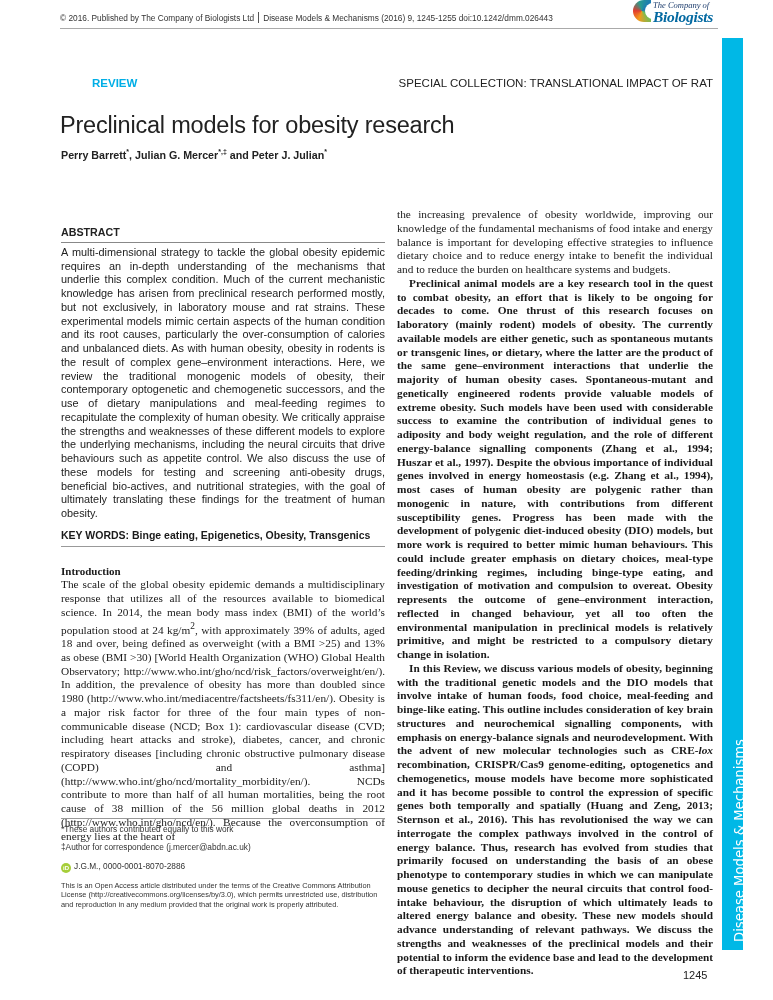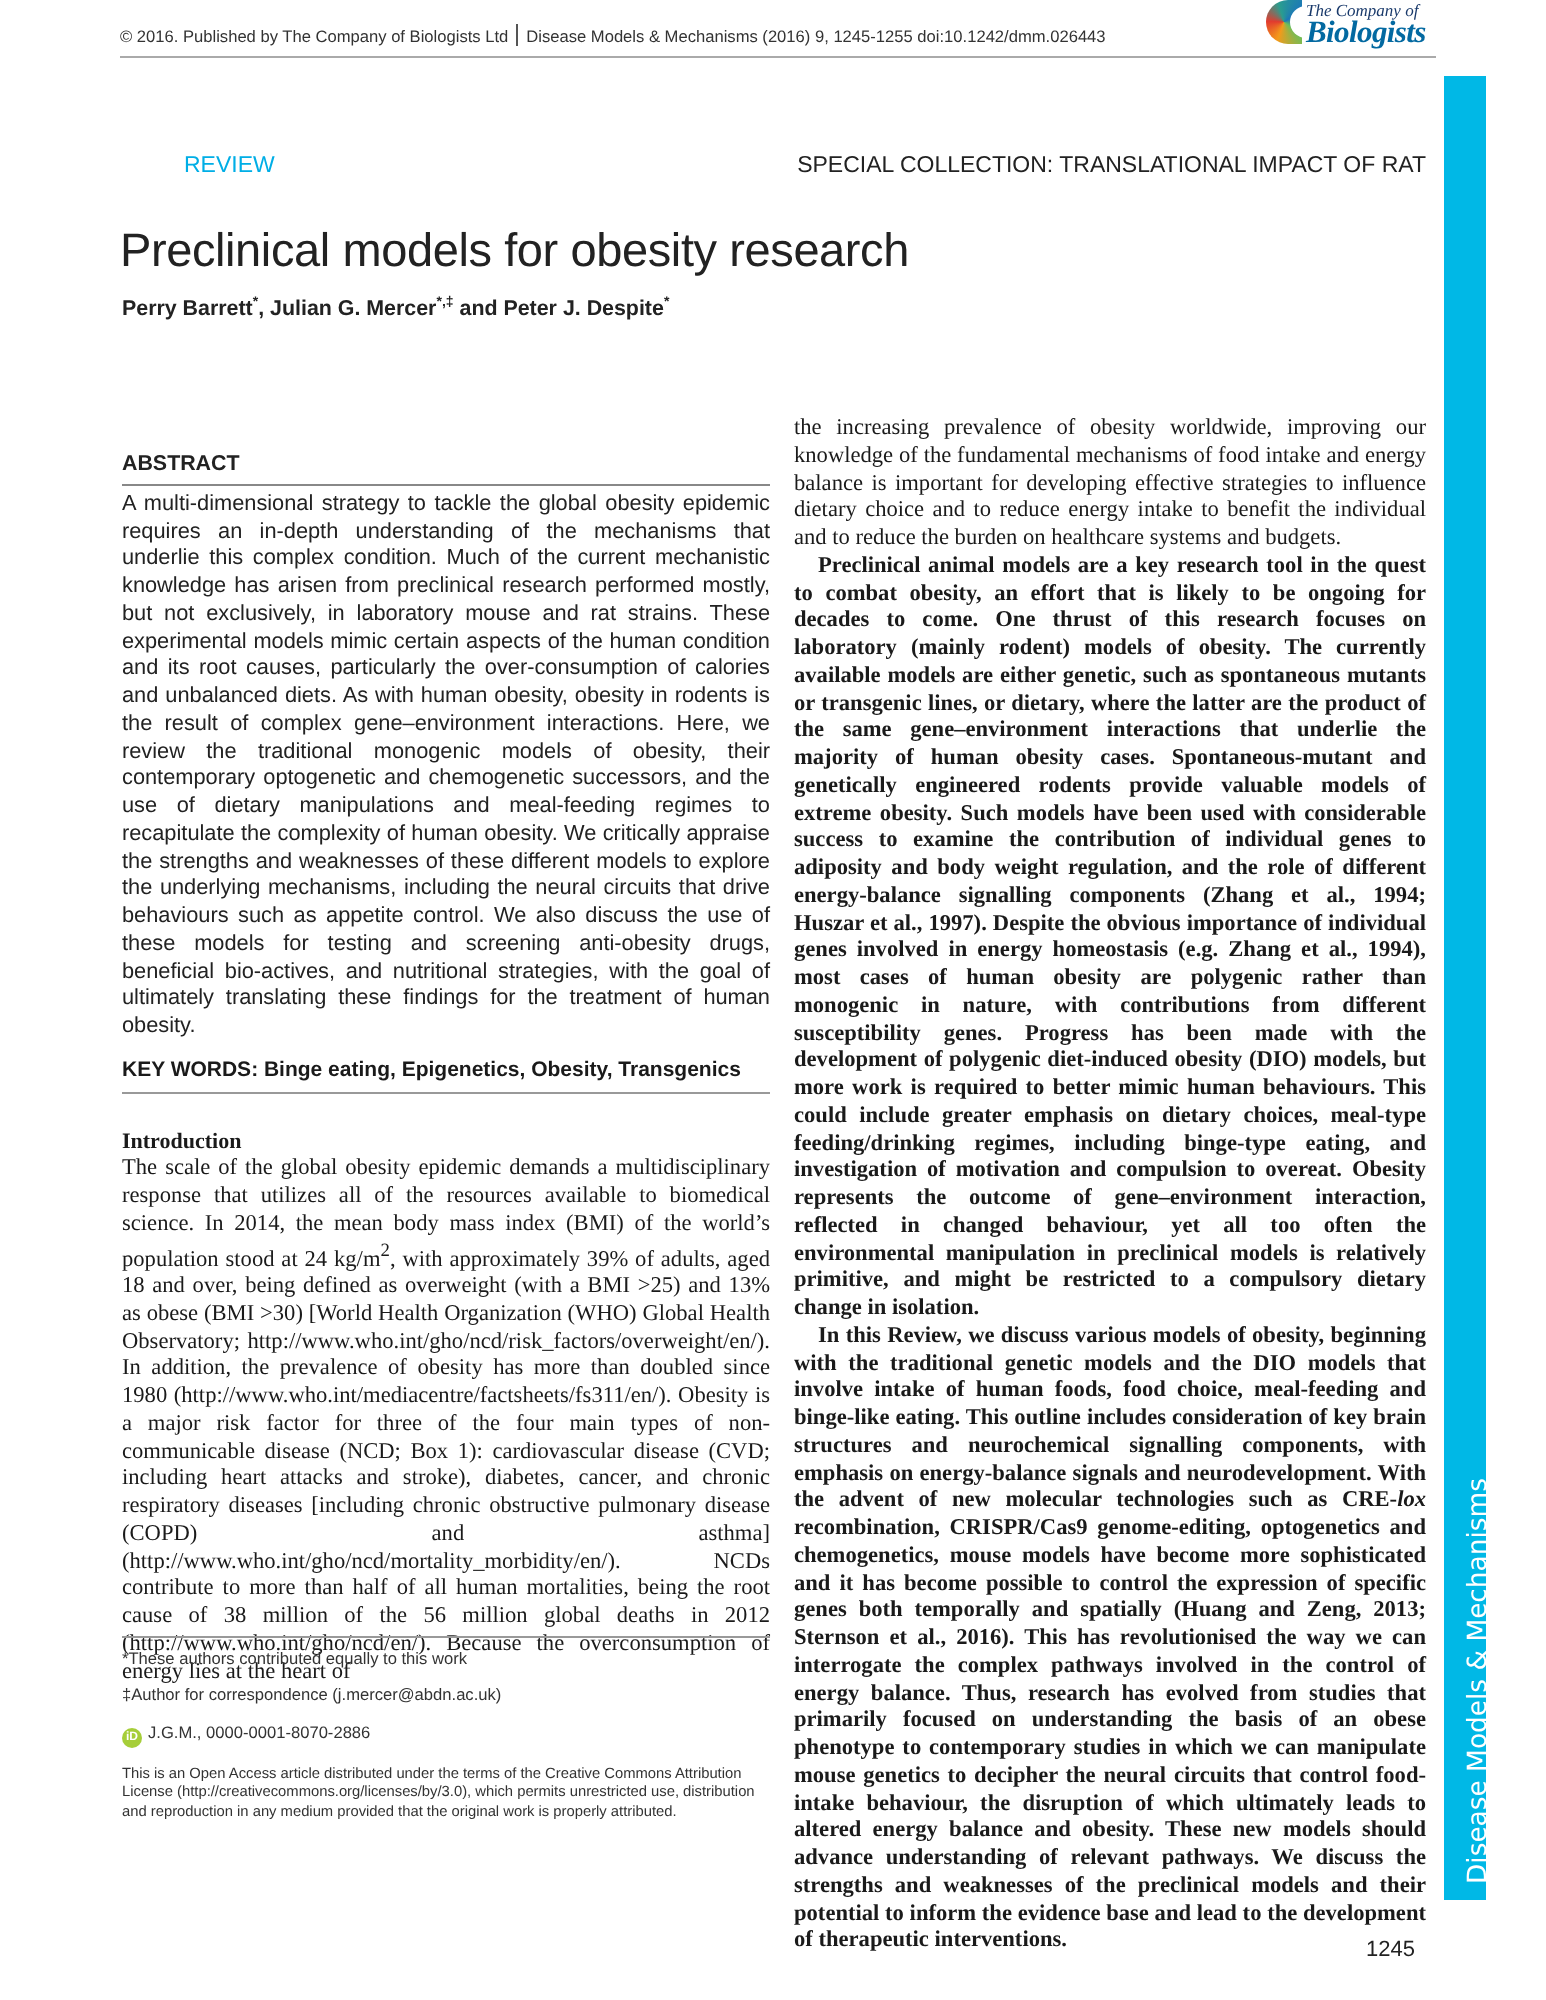--- a/index.html
+++ b/index.html
@@ -14,21 +14,21 @@
   #logo .mark { position:absolute; left:0; top:0; width:18px; height:22px; border-radius:11px 0 0 11px;
      background: conic-gradient(from 200deg, #f39a1a, #e23b2e, #2a9d8f, #1b75bb, #6bbf59, #f39a1a); }
   #logo .mark::after { content:""; position:absolute; right:-2px; top:3px; width:8px; height:16px; background:#fff; border-radius:8px 0 0 8px; }
   #logo .small { position:absolute; left:20px; top:0px; font-family:"Liberation Serif", serif; font-style:italic; font-size:8.5px; color:#1a3a6b; white-space:nowrap; }
   #logo .big { position:absolute; left:20px; top:8px; font-family:"Liberation Serif", serif; font-weight:bold; font-size:15.5px; color:#0369a1; letter-spacing:-0.3px;font-style:italic; }
 
   #side-band { position:absolute; left:722px; top:38px; width:21px; height:912px; background:#00b8e6; }
   #side-band .vtext { position:absolute; left:50%; bottom:8px; transform-origin:left bottom; transform: translateX(14px) rotate(-90deg); white-space:nowrap;
      color:#fff; font-family:"DejaVu Sans", sans-serif; font-size:13.2px; width:auto; }
 
-  #label-review { position:absolute; left:61px; top:77px; font-weight:normal; font-size:11.5px; color:#00aee6;padding-left:31px; }
+  #label-review { position:absolute; left:61px; top:77px; font-weight:bold; font-size:11.5px; color:#00aee6;padding-left:31px; }
   #label-collection { position:absolute; right:60px; top:77px; font-weight:normal; font-size:11.5px; color:#222; }
 
   #title { position:absolute; left:60px; top:112px; font-size:23.5px; font-weight:normal; color:#222; letter-spacing:-0.2px; margin:0; }
   #authors { position:absolute; left:61px; top:148px; font-size:10.7px; font-weight:bold; color:#222; }
   #authors sup { font-size:7px; }
 
   .col { position:absolute; font-size:11.3px; line-height:13.75px; text-align:justify; }
   .col p { margin:0; }
   #left-col { left:61px; top:204px; width:324px;margin-top:22px; }
   #right-col { left:397px; top:208px; width:316px; }
@@ -63,21 +63,21 @@
 
 <div id="side-band">
   <div class="vtext">Disease Models &amp; Mechanisms</div>
 </div>
 
 <div id="label-review" class="sans">REVIEW</div>
 <div id="label-collection" class="sans">SPECIAL COLLECTION: TRANSLATIONAL IMPACT OF RAT</div>
 
 <h1 id="title" class="sans">Preclinical models for obesity research</h1>
 <div id="authors" class="sans">
-  <span>Perry Barrett</span><sup>*</sup><span>, </span><span>Julian G. Mercer</span><sup>*,‡</sup><span> and </span><span>Peter J. Despite</span><sup>*</sup>
+  <span>Perry Barrett</span><sup>*</sup><span>, </span><span>Julian G. Mercer</span><sup>*,‡</sup><span> and </span><span>Peter J. Julian</span><sup>*</sup>
 </div>
 
 <div id="left-col" class="col">
   <div class="abs-h sans">ABSTRACT</div>
   <p class="abs-body">A multi-dimensional strategy to tackle the global obesity epidemic requires an in-depth understanding of the mechanisms that underlie this complex condition. Much of the current mechanistic knowledge has arisen from preclinical research performed mostly, but not exclusively, in laboratory mouse and rat strains. These experimental models mimic certain aspects of the human condition and its root causes, particularly the over-consumption of calories and unbalanced diets. As with human obesity, obesity in rodents is the result of complex gene–environment interactions. Here, we review the traditional monogenic models of obesity, their contemporary optogenetic and chemogenetic successors, and the use of dietary manipulations and meal-feeding regimes to recapitulate the complexity of human obesity. We critically appraise the strengths and weaknesses of these different models to explore the underlying mechanisms, including the neural circuits that drive behaviours such as appetite control. We also discuss the use of these models for testing and screening anti-obesity drugs, beneficial bio-actives, and nutritional strategies, with the goal of ultimately translating these findings for the treatment of human obesity.</p>
   <div class="kw">KEY WORDS: Binge eating, Epigenetics, Obesity, Transgenics</div>
   <div class="intro-h">Introduction</div>
   <p class="body-serif"><span>The scale of the global obesity epidemic demands a multidisciplinary response that utilizes all of the resources available to biomedical science. In 2014, the mean body mass index (BMI) of the world’s population stood at 24 kg/m</span><sup>2</sup><span>, with approximately 39% of adults, aged 18 and over, being defined as overweight (with a BMI &gt;25) and 13% as obese (BMI &gt;30) [World Health Organization (WHO) Global Health Observatory; http://www.who.int/gho/ncd/risk_factors/overweight/en/). In addition, the prevalence of obesity has more than doubled since 1980 (http://www.who.int/mediacentre/factsheets/fs311/en/). Obesity is a major risk factor for three of the four main types of non-communicable disease (NCD; Box 1): cardiovascular disease (CVD; including heart attacks and stroke), diabetes, cancer, and chronic respiratory diseases [including chronic obstructive pulmonary disease (COPD) and asthma] (http://www.who.int/gho/ncd/mortality_morbidity/en/). NCDs contribute to more than half of all human mortalities, being the root cause of 38 million of the 56 million global deaths in 2012 (http://www.who.int/gho/ncd/en/). Because the overconsumption of energy lies at the heart of</span></p>
 </div>
 

